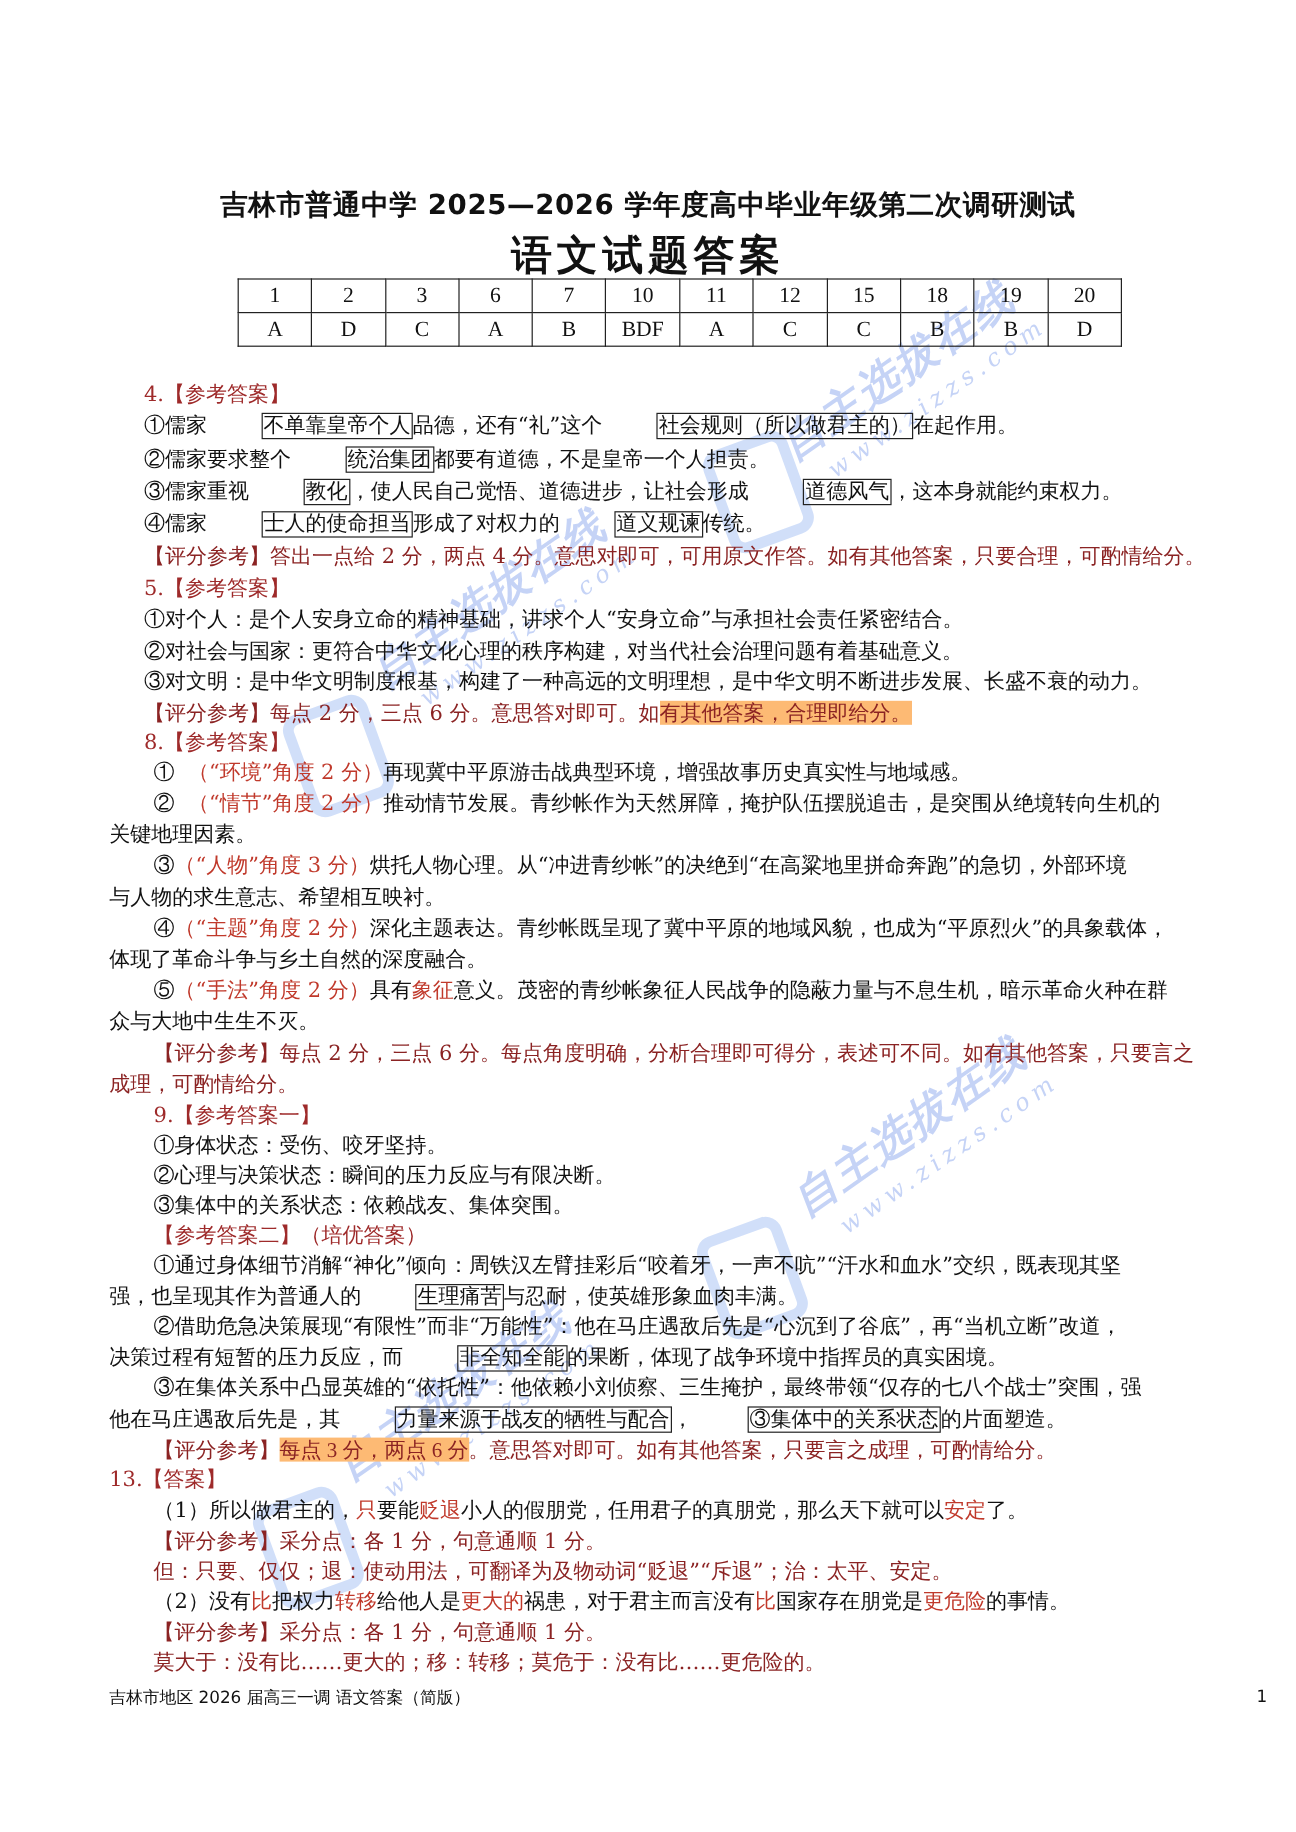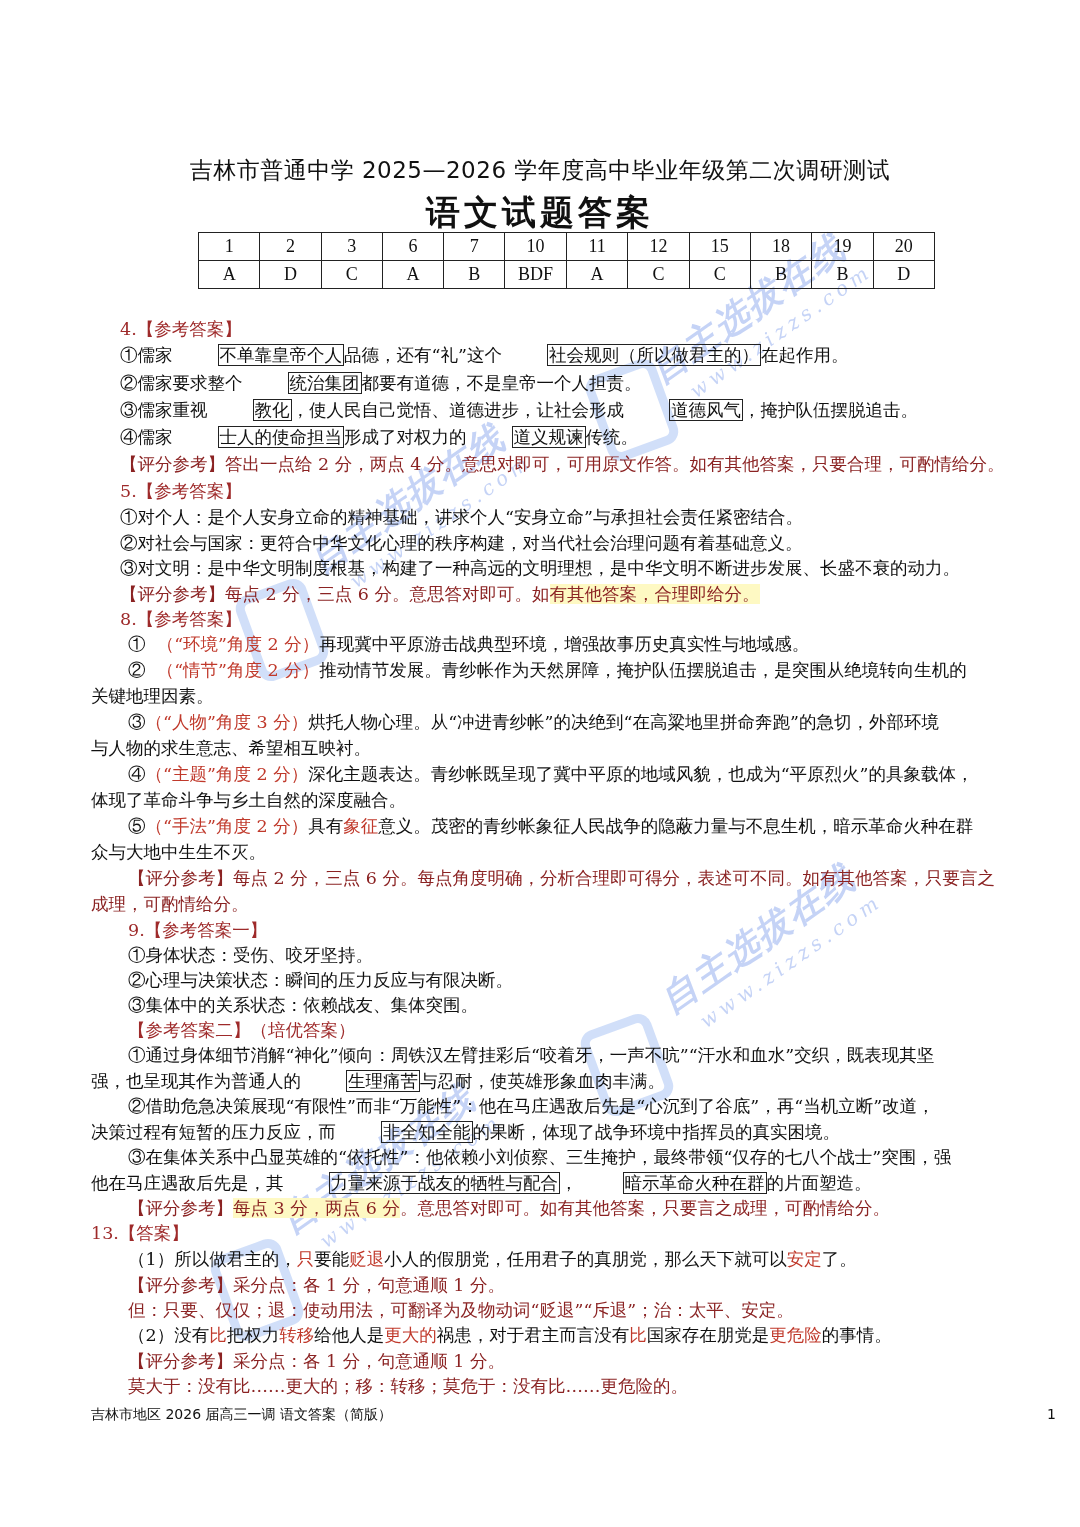--- a/index.html
+++ b/index.html
@@ -1,34 +1,34 @@
 <!DOCTYPE html>
 <html><head>
 <meta charset="utf-8">
 <style>
   html, body { margin: 0; padding: 0; background: #ffffff; }
   body { width: 1080px; height: 1527px; position: relative; overflow: hidden;
          font-family: "DejaVu Serif", "Liberation Serif", serif; color: #111; }
   .page { position: absolute; left: 0; top: 0; width: 1080px; height: 1527px; }
 
   .main-title { position: absolute; top: 155px; left: 0; width: 1080px; text-align: center;
-    font-family: "DejaVu Sans", sans-serif; font-weight: normal; font-size: 23px; letter-spacing: 0.5px; color: #111; }
+    font-family: "DejaVu Sans", sans-serif; font-weight: bold; font-size: 23px; letter-spacing: 0.5px; color: #111; }
   .sub-title { position: absolute; top: 190px; left: 0; width: 1080px; text-align: center;
     font-family: "DejaVu Serif", serif; font-weight: bold; font-size: 34px; letter-spacing: 4px; color: #111; }
 
   table.answers { position: absolute; top: 232px; left: 198px; width: 737px; border-collapse: collapse;
     font-family: "Liberation Serif", serif; font-size: 18px; }
   table.answers td { border: 1.5px solid #222; height: 27px; text-align: center; padding: 0; width: 61px; }
 
   .line { position: absolute; left: 0; width: 1080px; font-size: 17.5px; line-height: 25px; white-space: nowrap; }
   .red { color: #9e2a2a; }
   .dred { color: #8b2323; }
   .bright-red { color: #c0392b; }
   .box { border: 1.5px solid #222; padding: 0 1px; margin-left: 45px; }
-  .hl { background: #fef9c3; }
+  .hl { background: #fdba74; font-family: Liberation Serif, serif; }
 
   .footer { position: absolute; top: 1406px; left: 91px; font-family: "DejaVu Sans", sans-serif; font-size: 14px; color: #111; text-align: center; }
   .page-num { position: absolute; top: 1406px; right: 24px; font-family: "DejaVu Sans", sans-serif; font-size: 14px; color: #111; }
 
   .wm { position: absolute; color: rgba(90,130,230,0.35); pointer-events: none; transform: rotate(-35deg);
         font-family: "DejaVu Serif", serif; font-style: italic; white-space: nowrap; }
   .wm .big { font-size: 36px; font-weight: bold; display: block; letter-spacing: 2px; }
   .wm .small { font-size: 20px; display: block; letter-spacing: 5px; margin-left: 20px; }
   .wm-logo { position: absolute; width: 56px; height: 72px; border: 9px solid rgba(90,140,235,0.28);
              border-radius: 14px; transform: rotate(-20deg); pointer-events:none; }
@@ -96,21 +96,21 @@
     </table>
 
   <div class="line red" style="top:317px; left:120px;">4.【参考答案】</div>
   <div class="line" style="top:343px; left:120px;">
     <span>①儒家</span><span class="box">不单靠皇帝个人</span><span>品德，还有“礼”这个</span><span class="box">社会规则（所以做君主的）</span><span>在起作用。</span>
   </div>
   <div class="line" style="top:371px; left:120px;">
     <span>②儒家要求整个</span><span class="box">统治集团</span><span>都要有道德，不是皇帝一个人担责。</span>
   </div>
   <div class="line" style="top:398px; left:120px;">
-    <span>③儒家重视</span><span class="box">教化</span><span>，使人民自己觉悟、道德进步，让社会形成</span><span class="box">道德风气</span><span>，掩护队伍摆脱追击。</span>
+    <span>③儒家重视</span><span class="box">教化</span><span>，使人民自己觉悟、道德进步，让社会形成</span><span class="box">道德风气</span><span>，这本身就能约束权力。</span>
   </div>
   <div class="line" style="top:425px; left:120px;">
     <span>④儒家</span><span class="box">士人的使命担当</span><span>形成了对权力的</span><span class="box">道义规谏</span><span>传统。</span>
   </div>
   <div class="line dred" style="top:452px; left:120px;">
     <span>【评分参考】</span><span>答出一点给 2 分，两点 4 分。意思对即可，可用原文作答。如有其他答案，只要合理，可酌情给分。</span>
   </div>
 
   <div class="line red" style="top:479px; left:120px;">5.【参考答案】</div>
   <div class="line" style="top:505px; left:120px;">①对个人：是个人安身立命的精神基础，讲求个人“安身立命”与承担社会责任紧密结合。</div>
@@ -155,21 +155,21 @@
   <div class="line" style="top:1043px; left:128px;">①通过身体细节消解“神化”倾向：周铁汉左臂挂彩后“咬着牙，一声不吭”“汗水和血水”交织，既表现其坚</div>
   <div class="line" style="top:1069px; left:91px;">
     <span>强，也呈现其作为普通人的</span><span class="box">生理痛苦</span><span>与忍耐，使英雄形象血肉丰满。</span>
   </div>
   <div class="line" style="top:1094px; left:128px;">②借助危急决策展现“有限性”而非“万能性”：他在马庄遇敌后先是“心沉到了谷底”，再“当机立断”改道，</div>
   <div class="line" style="top:1120px; left:91px;">
     <span>决策过程有短暂的压力反应，而</span><span class="box">非全知全能</span><span>的果断，体现了战争环境中指挥员的真实困境。</span>
   </div>
   <div class="line" style="top:1145px; left:128px;">③在集体关系中凸显英雄的“依托性”：他依赖小刘侦察、三生掩护，最终带领“仅存的七八个战士”突围，强</div>
   <div class="line" style="top:1171px; left:91px;">
-    <span>他在马庄遇敌后先是，其</span><span class="box">力量来源于战友的牺牲与配合</span><span>，</span><span class="box">暗示革命火种在群</span><span>的片面塑造。</span>
+    <span>他在马庄遇敌后先是，其</span><span class="box">力量来源于战友的牺牲与配合</span><span>，</span><span class="box">③集体中的关系状态</span><span>的片面塑造。</span>
   </div>
   <div class="line dred" style="top:1196px; left:128px;">
     <span>【评分参考】</span><span class="hl">每点 3 分，两点 6 分</span><span>。意思答对即可。如有其他答案，只要言之成理，可酌情给分。</span>
   </div>
 
   <div class="line red" style="top:1221px; left:91px;">13.【答案】</div>
   <div class="line" style="top:1247px; left:128px;">
     <span>（1）所以做君主的，</span><span class="bright-red">只</span><span>要能</span><span class="bright-red">贬退</span><span>小人的假朋党，任用君子的真朋党，那么天下就可以</span><span class="bright-red">安定</span><span>了。</span>
   </div>
   <div class="line dred" style="top:1273px; left:128px;">

